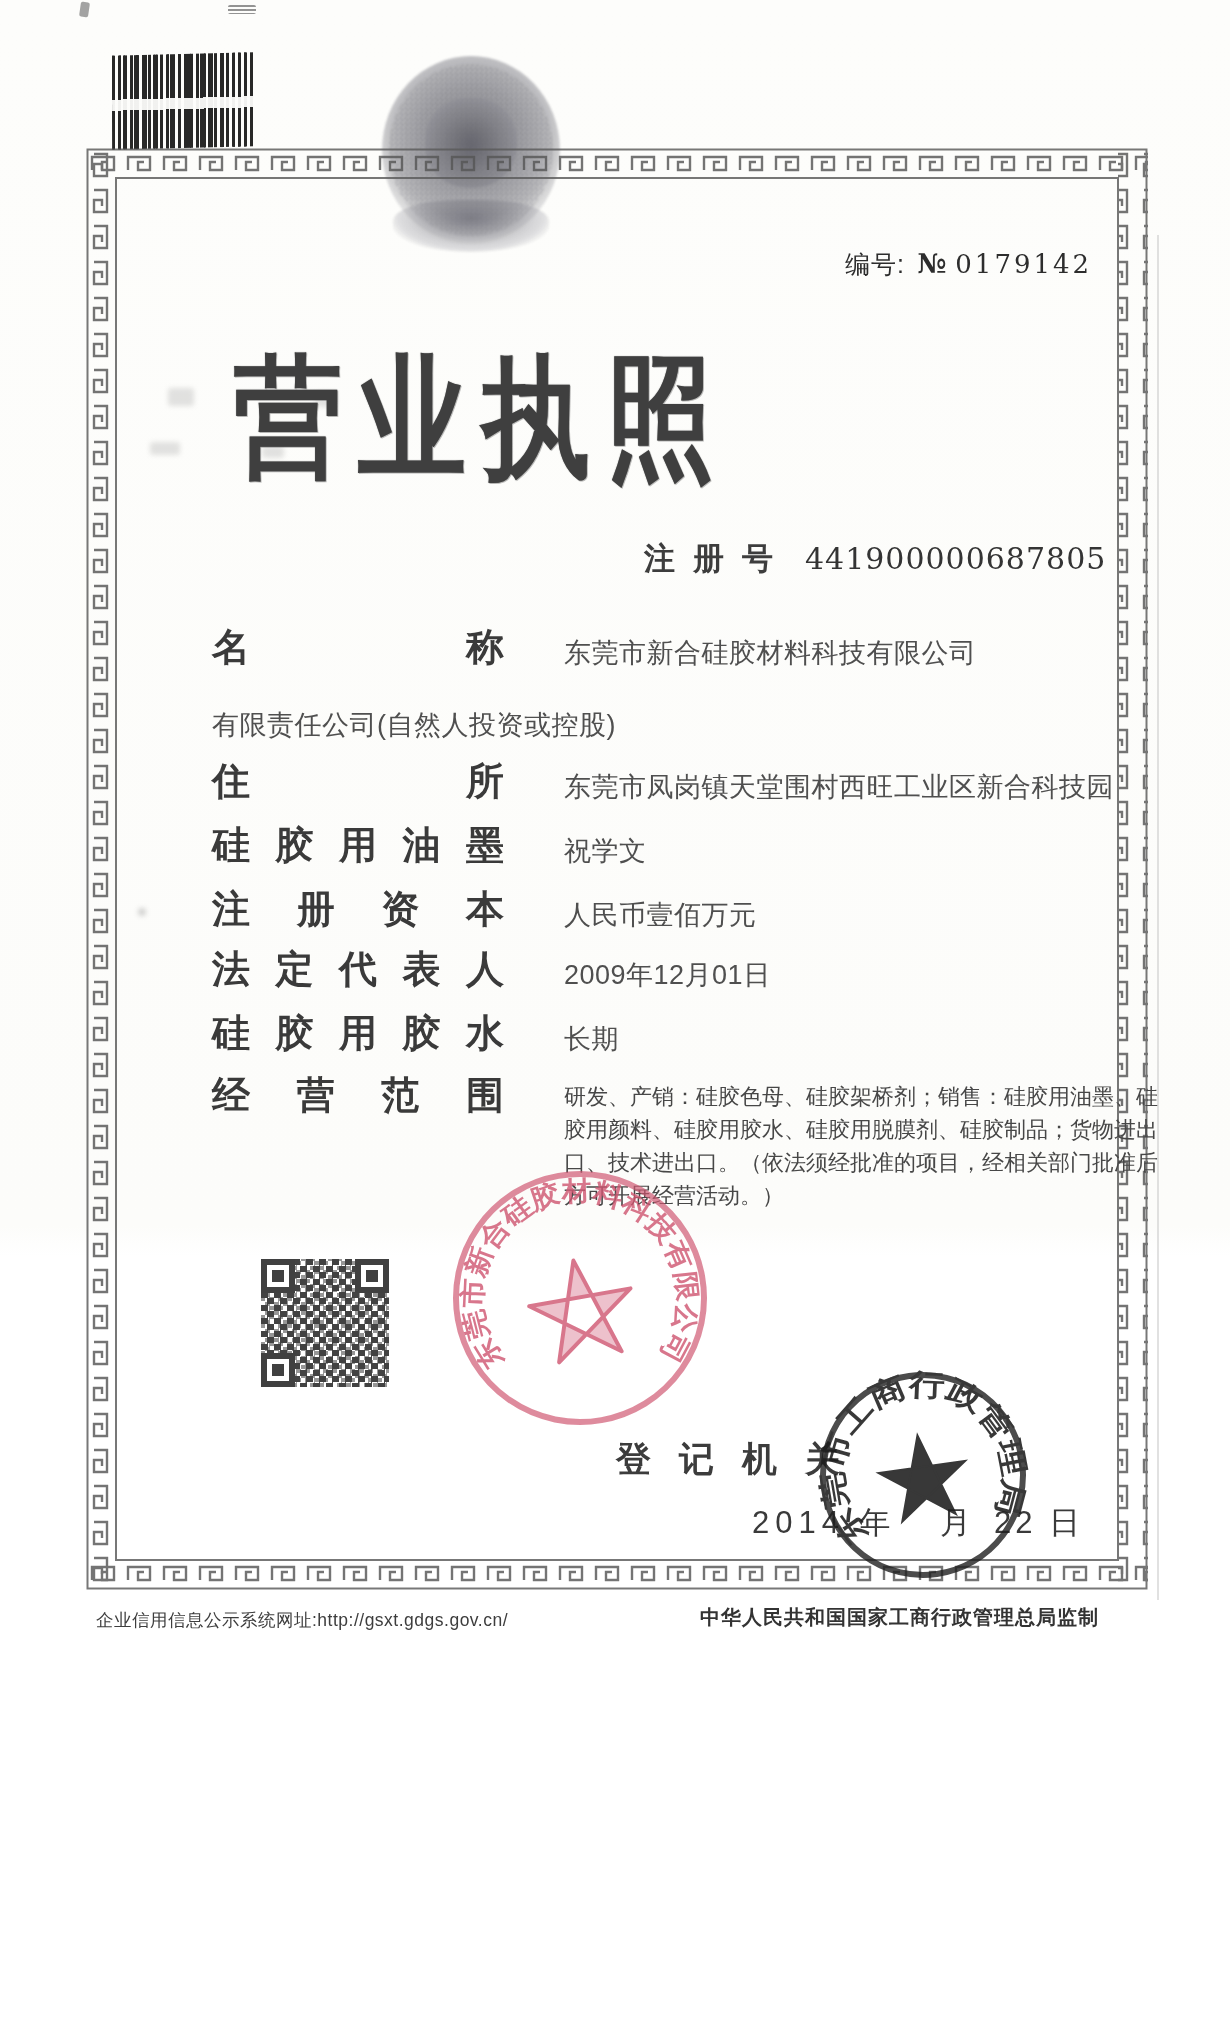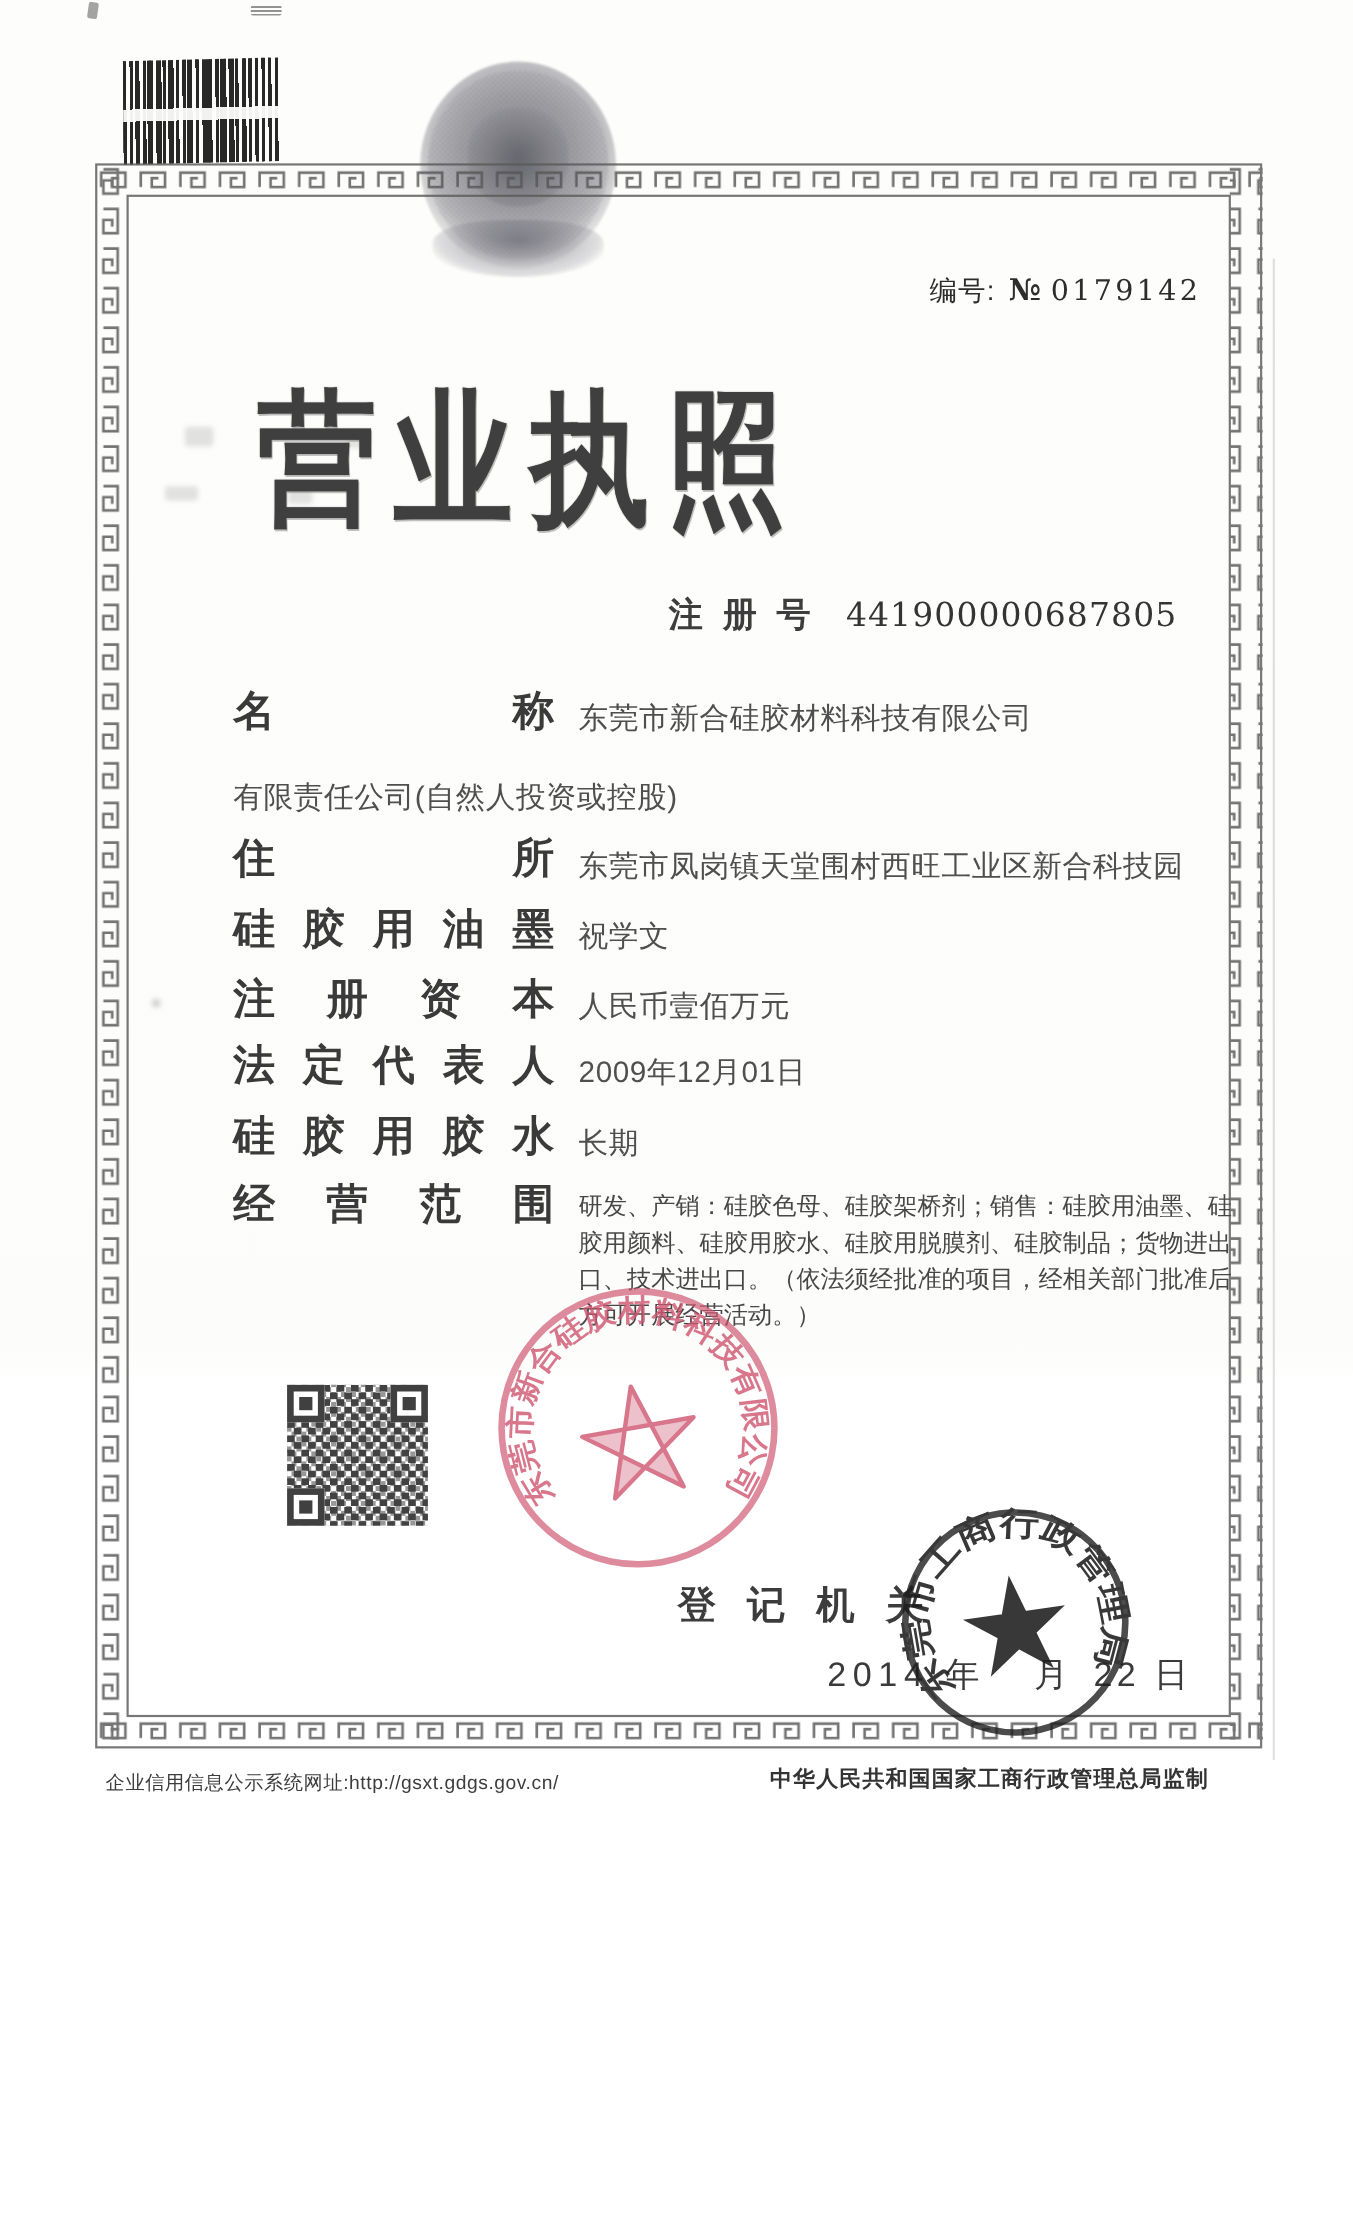--- a/index.html
+++ b/index.html
@@ -70,26 +70,26 @@
 
   
   .cert-title{
     position:absolute;left:234px;top:330px;
     font-size:108px;font-weight:900;letter-spacing:16px;color:#3f3f3f;white-space:nowrap;
     transform:scaleY(1.22);transform-origin:top left;
     text-shadow:0 0 1px rgba(40,40,40,.65), 1px 1px 0 rgba(90,90,90,.35);
   }
 
   
-  .reg-line{position:absolute;left:608px;top:538px;display:flex;align-items:baseline;white-space:nowrap;}
+  .reg-line{position:absolute;left:644px;top:538px;display:flex;align-items:baseline;white-space:nowrap;}
   .reg-label{font-size:31px;color:#3d3d3d;letter-spacing:18px;font-weight:600;}
   .reg-number{font-family:"DejaVu Serif", serif;font-size:30px;color:#343434;letter-spacing:1px;margin-left:14px;text-align:center;}
 
   
-  .field-row{position:absolute;left:212px;display:flex;align-items:flex-start;}
+  .field-row{position:absolute;left:212px;display:flex;align-items:flex-start;gap:38px;}
   .field-label{
     width:292px;min-width:292px;margin-right:22px;
     font-size:38px;font-weight:700;color:#3a3a3a;line-height:1.05;
     text-align:justify;text-align-last:justify;
   }
   .field-value{font-size:27px;color:#4f4f4f;padding-top:7px;white-space:nowrap;letter-spacing:.5px;}
   .row-name{top:628px;}
   .row-type{top:700px;}
   .row-address{top:762px;}
   .row-legal{top:826px;}

